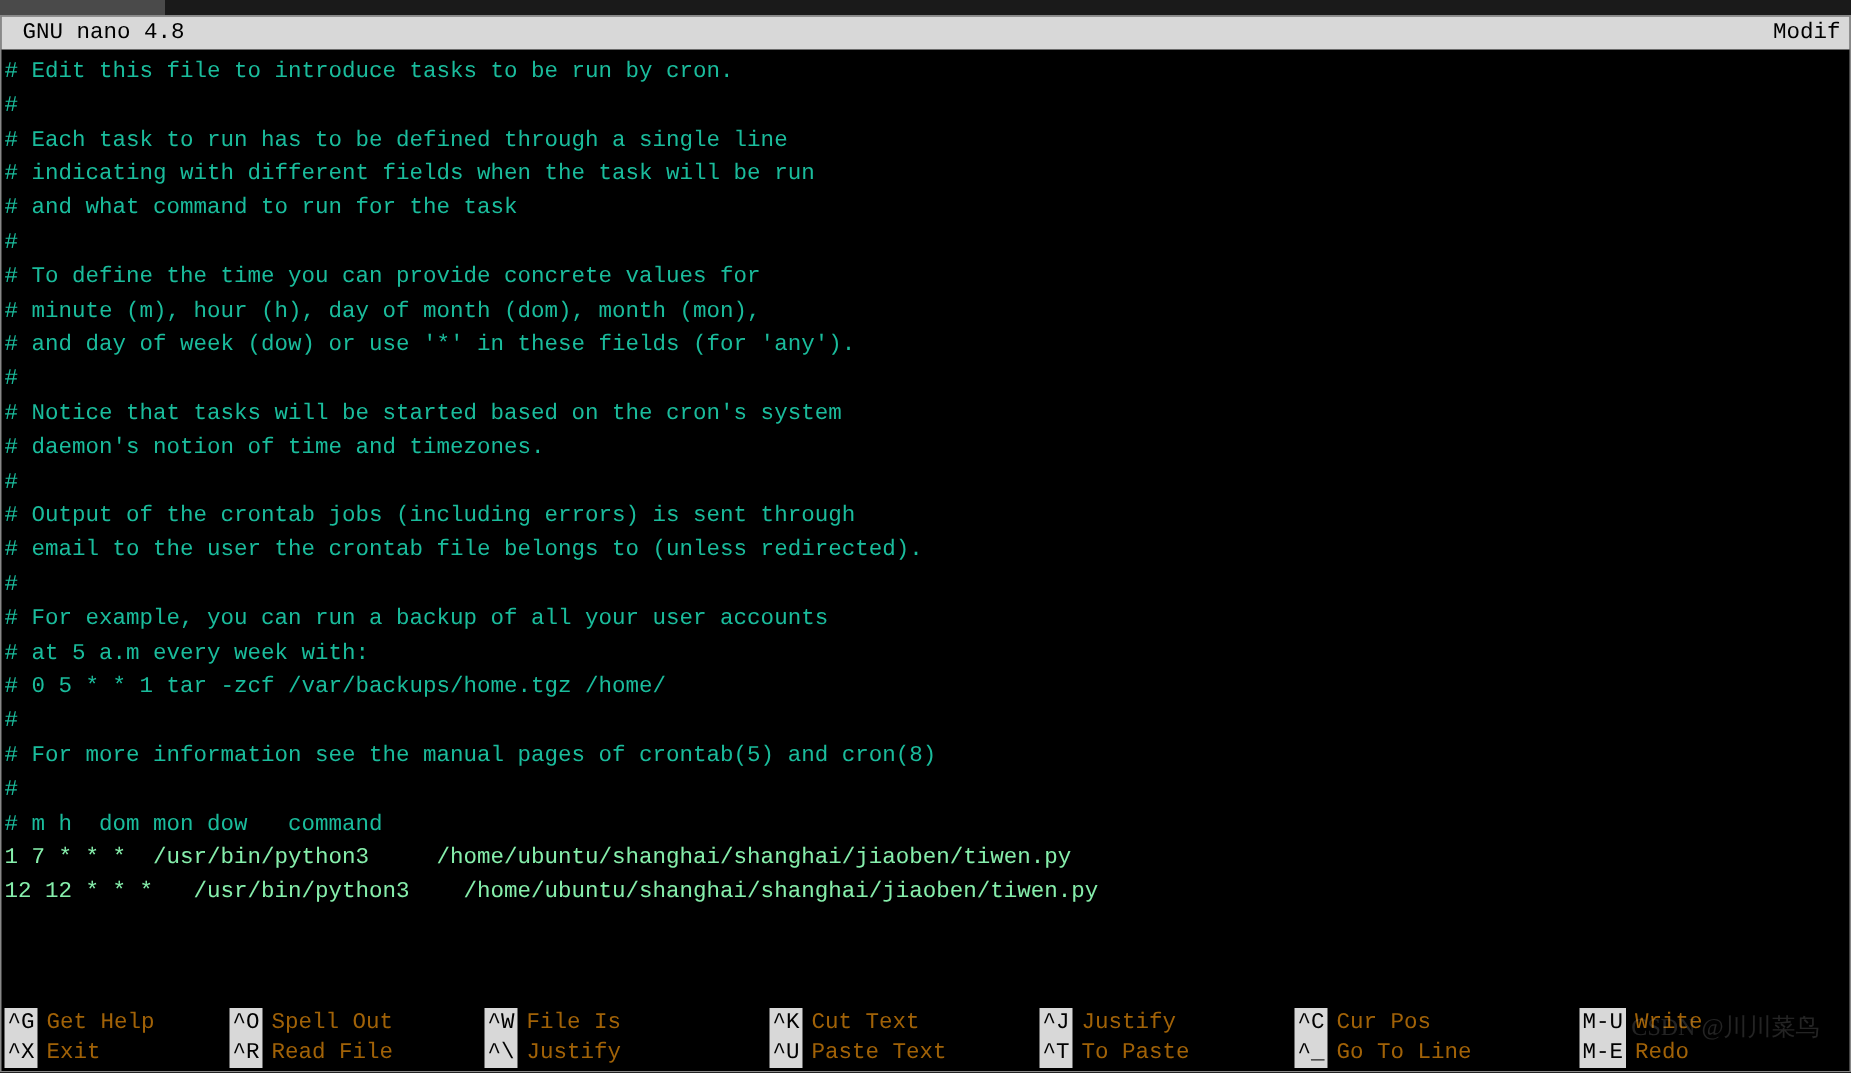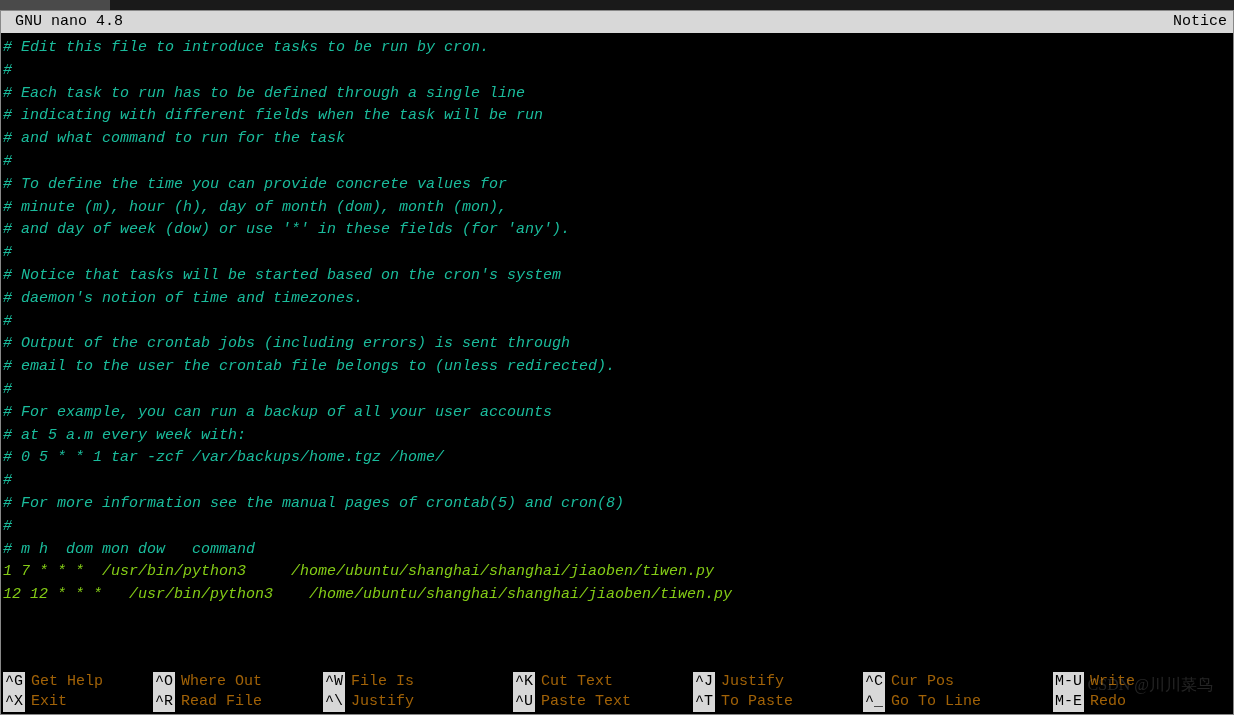--- a/index.html
+++ b/index.html
@@ -38,24 +38,23 @@
       height: 22px;
       line-height: 18px;
     }
     .header-left { position: absolute; left: 14px; }
     .header-center { position: absolute; left: 50%; transform: translateX(-50%); }
     .header-right { position: absolute; right: 6px; }
     .content {
       padding: 4px 2px;
       line-height: 22.8px;
       white-space: pre;
-      font-style: italic;
     }
     .comment { color: #1abc9c; }
-    .plain { color: #84cc16; }
+    .plain { color: #86efac; }
     .bottom-bar {
       position: absolute;
       bottom: 0;
       left: 0;
       right: 0;
       color: #d0d0d0;
       padding: 0 2px 2px 2px;
     }
     .shortcut-row {
       display: flex;
@@ -94,34 +93,34 @@
 <body>
 
 <div class="tab-bar">
   <div class="tab-active"></div>
 </div>
 
 <div class="editor-container">
 
   <div class="header-bar">
     <span class="header-left">GNU nano 4.8</span>
-    <span class="header-right">Notice</span>
+    <span class="header-right">Modif</span>
   </div>
 
   <div class="content" id="content-area"><div class="comment"># Edit this file to introduce tasks to be run by cron.</div><div class="comment">#</div><div class="comment"># Each task to run has to be defined through a single line</div><div class="comment"># indicating with different fields when the task will be run</div><div class="comment"># and what command to run for the task</div><div class="comment">#</div><div class="comment"># To define the time you can provide concrete values for</div><div class="comment"># minute (m), hour (h), day of month (dom), month (mon),</div><div class="comment"># and day of week (dow) or use '*' in these fields (for 'any').</div><div class="comment">#</div><div class="comment"># Notice that tasks will be started based on the cron's system</div><div class="comment"># daemon's notion of time and timezones.</div><div class="comment">#</div><div class="comment"># Output of the crontab jobs (including errors) is sent through</div><div class="comment"># email to the user the crontab file belongs to (unless redirected).</div><div class="comment">#</div><div class="comment"># For example, you can run a backup of all your user accounts</div><div class="comment"># at 5 a.m every week with:</div><div class="comment"># 0 5 * * 1 tar -zcf /var/backups/home.tgz /home/</div><div class="comment">#</div><div class="comment"># For more information see the manual pages of crontab(5) and cron(8)</div><div class="comment">#</div><div class="comment"># m h  dom mon dow   command</div><div class="plain">1 7 * * *  /usr/bin/python3     /home/ubuntu/shanghai/shanghai/jiaoben/tiwen.py</div><div class="plain">12 12 * * *   /usr/bin/python3    /home/ubuntu/shanghai/shanghai/jiaoben/tiwen.py</div></div>
 
   <div class="bottom-bar">
     <div class="shortcut-row" id="row1">
         <span class="shortcut sc-col-0">
           <span class="key">^G</span>
           <span class="label">Get Help</span>
         </span>
         <span class="shortcut sc-col-1">
           <span class="key">^O</span>
-          <span class="label">Where Out</span>
+          <span class="label">Spell Out</span>
         </span>
         <span class="shortcut sc-col-2">
           <span class="key">^W</span>
           <span class="label">File Is</span>
         </span>
         <span class="shortcut sc-col-3">
           <span class="key">^K</span>
           <span class="label">Cut Text</span>
         </span>
         <span class="shortcut sc-col-4">

